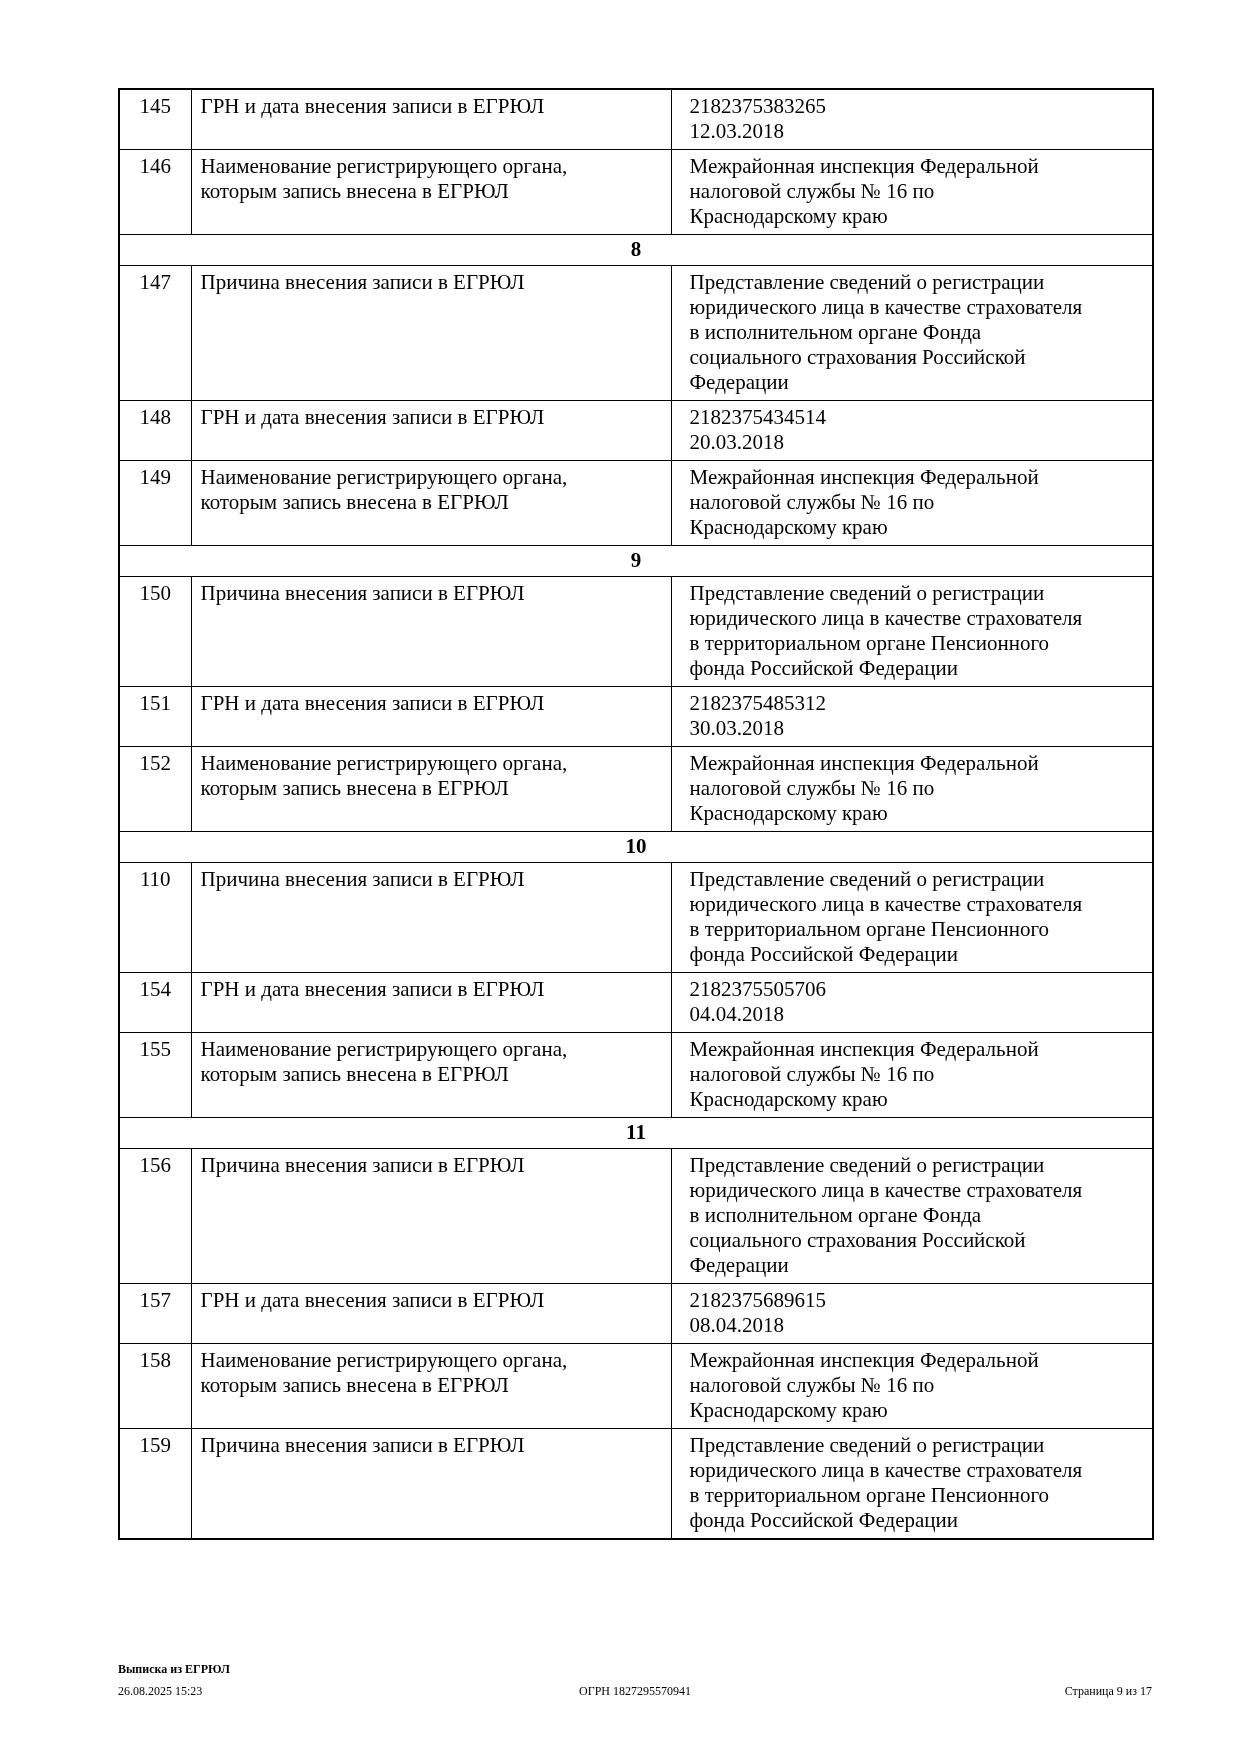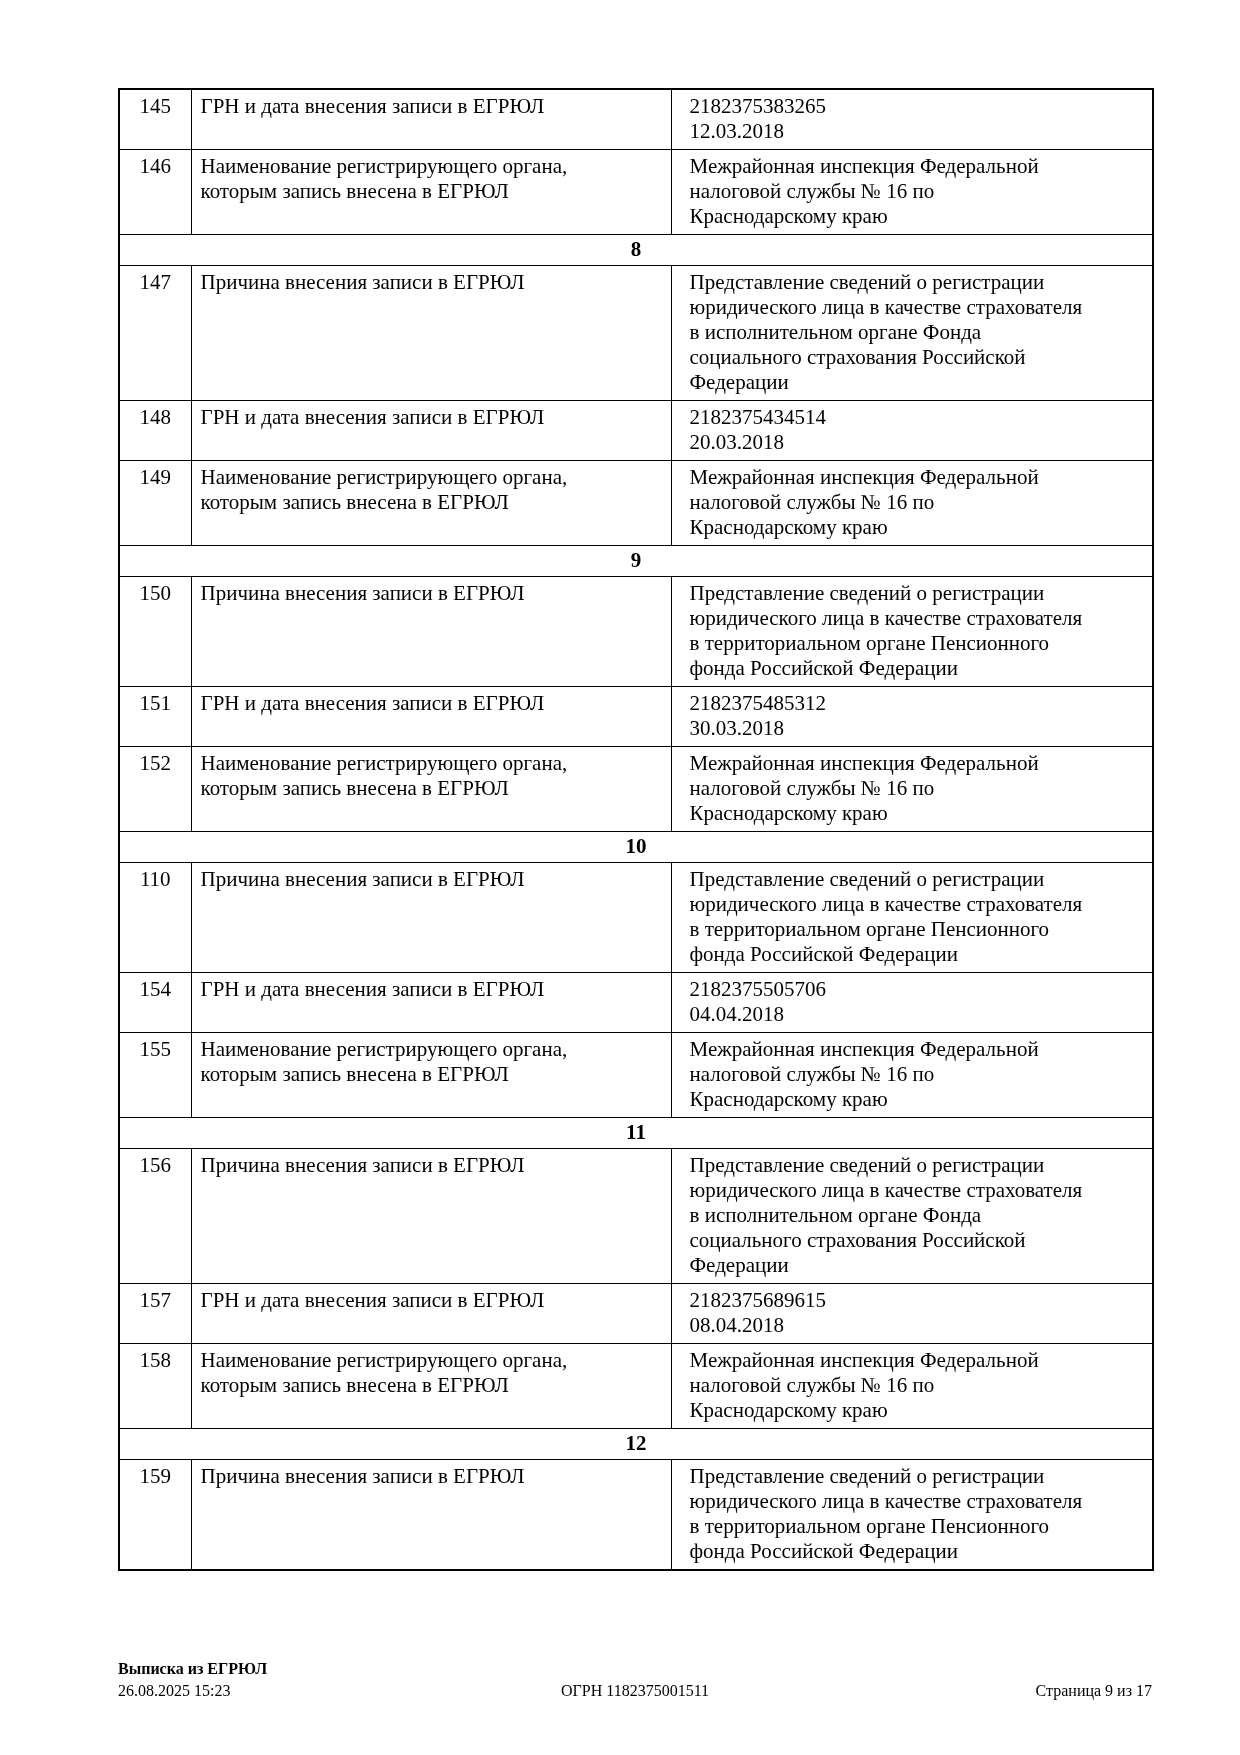--- a/index.html
+++ b/index.html
@@ -53,21 +53,21 @@
     padding: 1px 0 3px 0;
     line-height: 26px;
     white-space: normal;
   }
   .footer {
     position: absolute;
     left: 118px;
     top: 1652px;
     width: 1034px;
     height: 50px;
-    font-size: 16px;
+    font-size: 12px;
     line-height: 22px;
   }
   .footer-left {
     position: absolute;
     left: 0;
     bottom: 0;
   }
   .footer-left .doc-type { font-weight: bold; }
   .footer-center {
     position: absolute;
@@ -217,38 +217,35 @@
 
   <tr class="entry-row">
     <td class="cell-num">158</td>
     <td class="cell-label">Наименование регистрирующего органа,
 которым запись внесена в ЕГРЮЛ</td>
     <td class="cell-value">Межрайонная инспекция Федеральной
 налоговой службы № 16 по
 Краснодарскому краю</td>
   </tr>
 
-  <tr class="section-row">
-    <td colspan="3">12</td>
-  </tr>
 
   <tr class="entry-row">
     <td class="cell-num">159</td>
     <td class="cell-label">Причина внесения записи в ЕГРЮЛ</td>
     <td class="cell-value">Представление сведений о регистрации
 юридического лица в качестве страхователя
 в территориальном органе Пенсионного
 фонда Российской Федерации</td>
   </tr>
 
 </tbody>
   </table>
 
   <div class="footer">
     <div class="footer-left">
       <div class="doc-type">Выписка из ЕГРЮЛ</div>
       <div class="doc-date">26.08.2025 15:23</div>
     </div>
-    <div class="footer-center">ОГРН 1182375001511</div>
+    <div class="footer-center">ОГРН 1827295570941</div>
     <div class="footer-right">Страница 9 из 17</div>
   </div>
 
 </div>
 
 </body></html>

